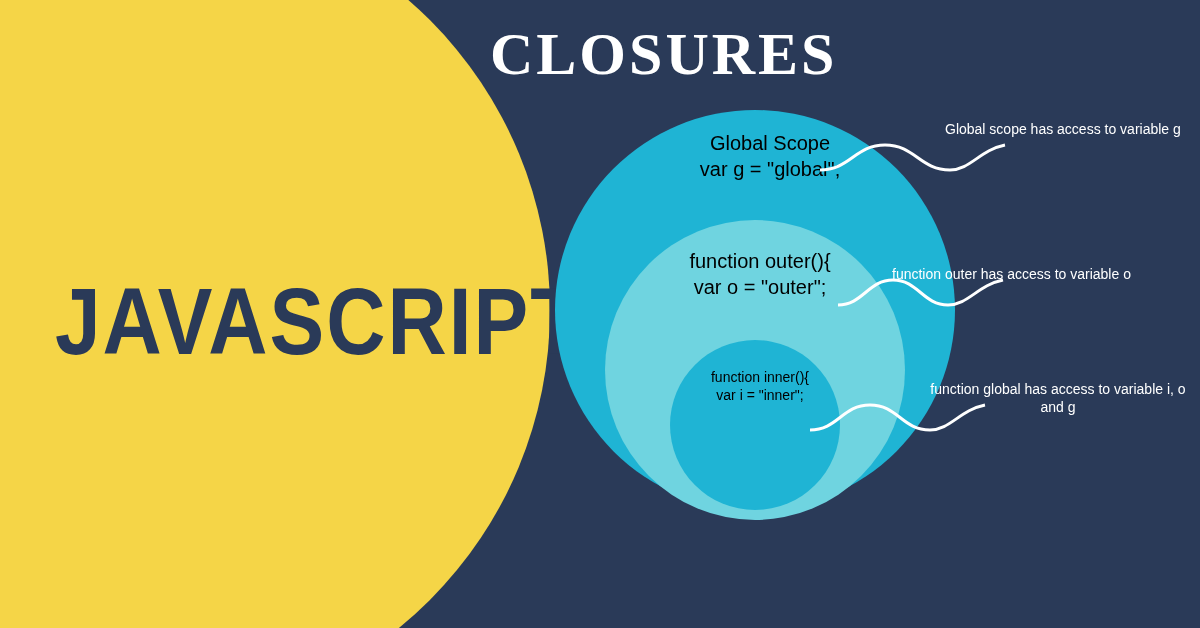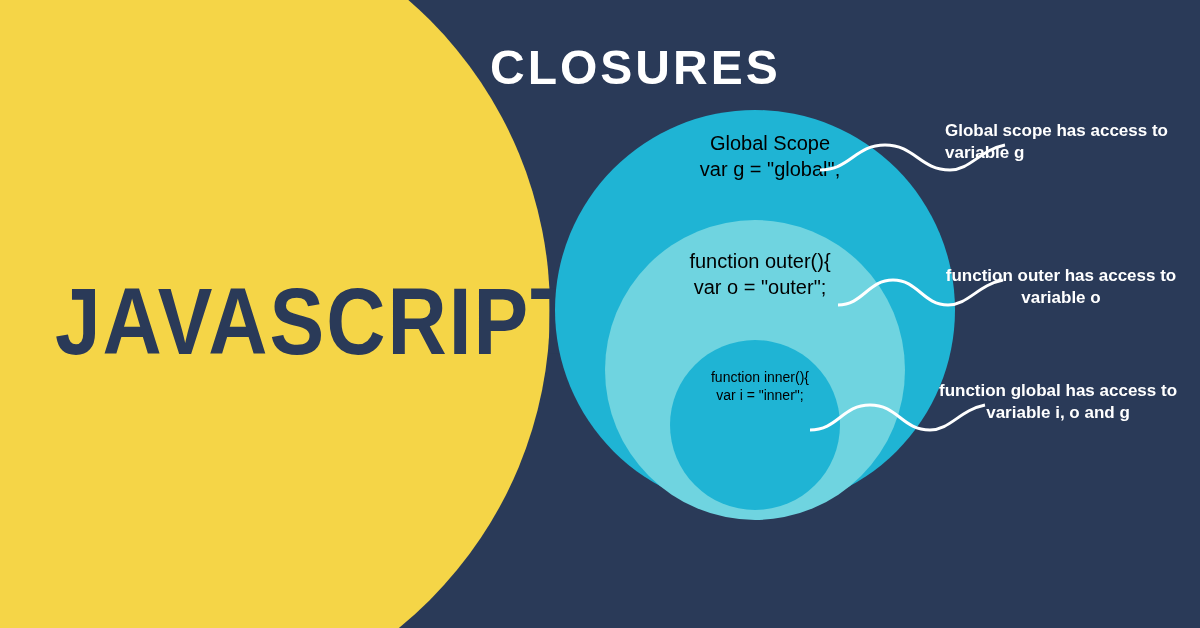--- a/index.html
+++ b/index.html
@@ -28,26 +28,25 @@
     font-weight: 900;
     letter-spacing: 2px;
     color: #2a3a58;
     font-family: Impact, 'Arial Black', sans-serif;
     transform: scaleY(1.15);
   }
   .closures-title {
     position: absolute;
     left: 490px;
     top: 20px;
-    font-size: 48px;
+    font-size: 60px;
     font-weight: 900;
     letter-spacing: 3px;
     color: #ffffff;
-    font-family: Liberation Sans, sans-serif;
-    margin-top: 20px;
+    font-family: Liberation Serif, serif;
   }
   .circle-outer {
     position: absolute;
     left: 555px;
     top: 110px;
     width: 400px;
     height: 400px;
     border-radius: 50%;
     background: #1fb4d4;
   }
@@ -76,27 +75,27 @@
     font-size: 20px;
     line-height: 1.3;
     font-weight: 400;
   }
   .scope-global { left: 690px; top: 130px; width: 160px; }
   .scope-outer  { left: 680px; top: 248px; width: 160px; }
   .scope-inner  { left: 680px; top: 368px; width: 160px; font-size: 14px; }
   .annotation {
     position: absolute;
     color: #ffffff;
-    font-size: 17px;
-    font-weight: 700;
+    font-size: 14px;
+    font-weight: 400;
     width: 250px;
     line-height: 1.3;
   }
   .ann-global { left: 945px; top: 120px; text-align: left; }
-  .ann-outer  { left: 936px; top: 265px; text-align: center; }
+  .ann-outer  { left: 892px; top: 265px; text-align: left; }
   .ann-inner  { left: 928px; top: 380px; text-align: center; width: 260px; }
   .squiggle {
     position: absolute;
     stroke: #ffffff;
     stroke-width: 3;
     fill: none;
   }
 </style>
 </head>
 <body>

